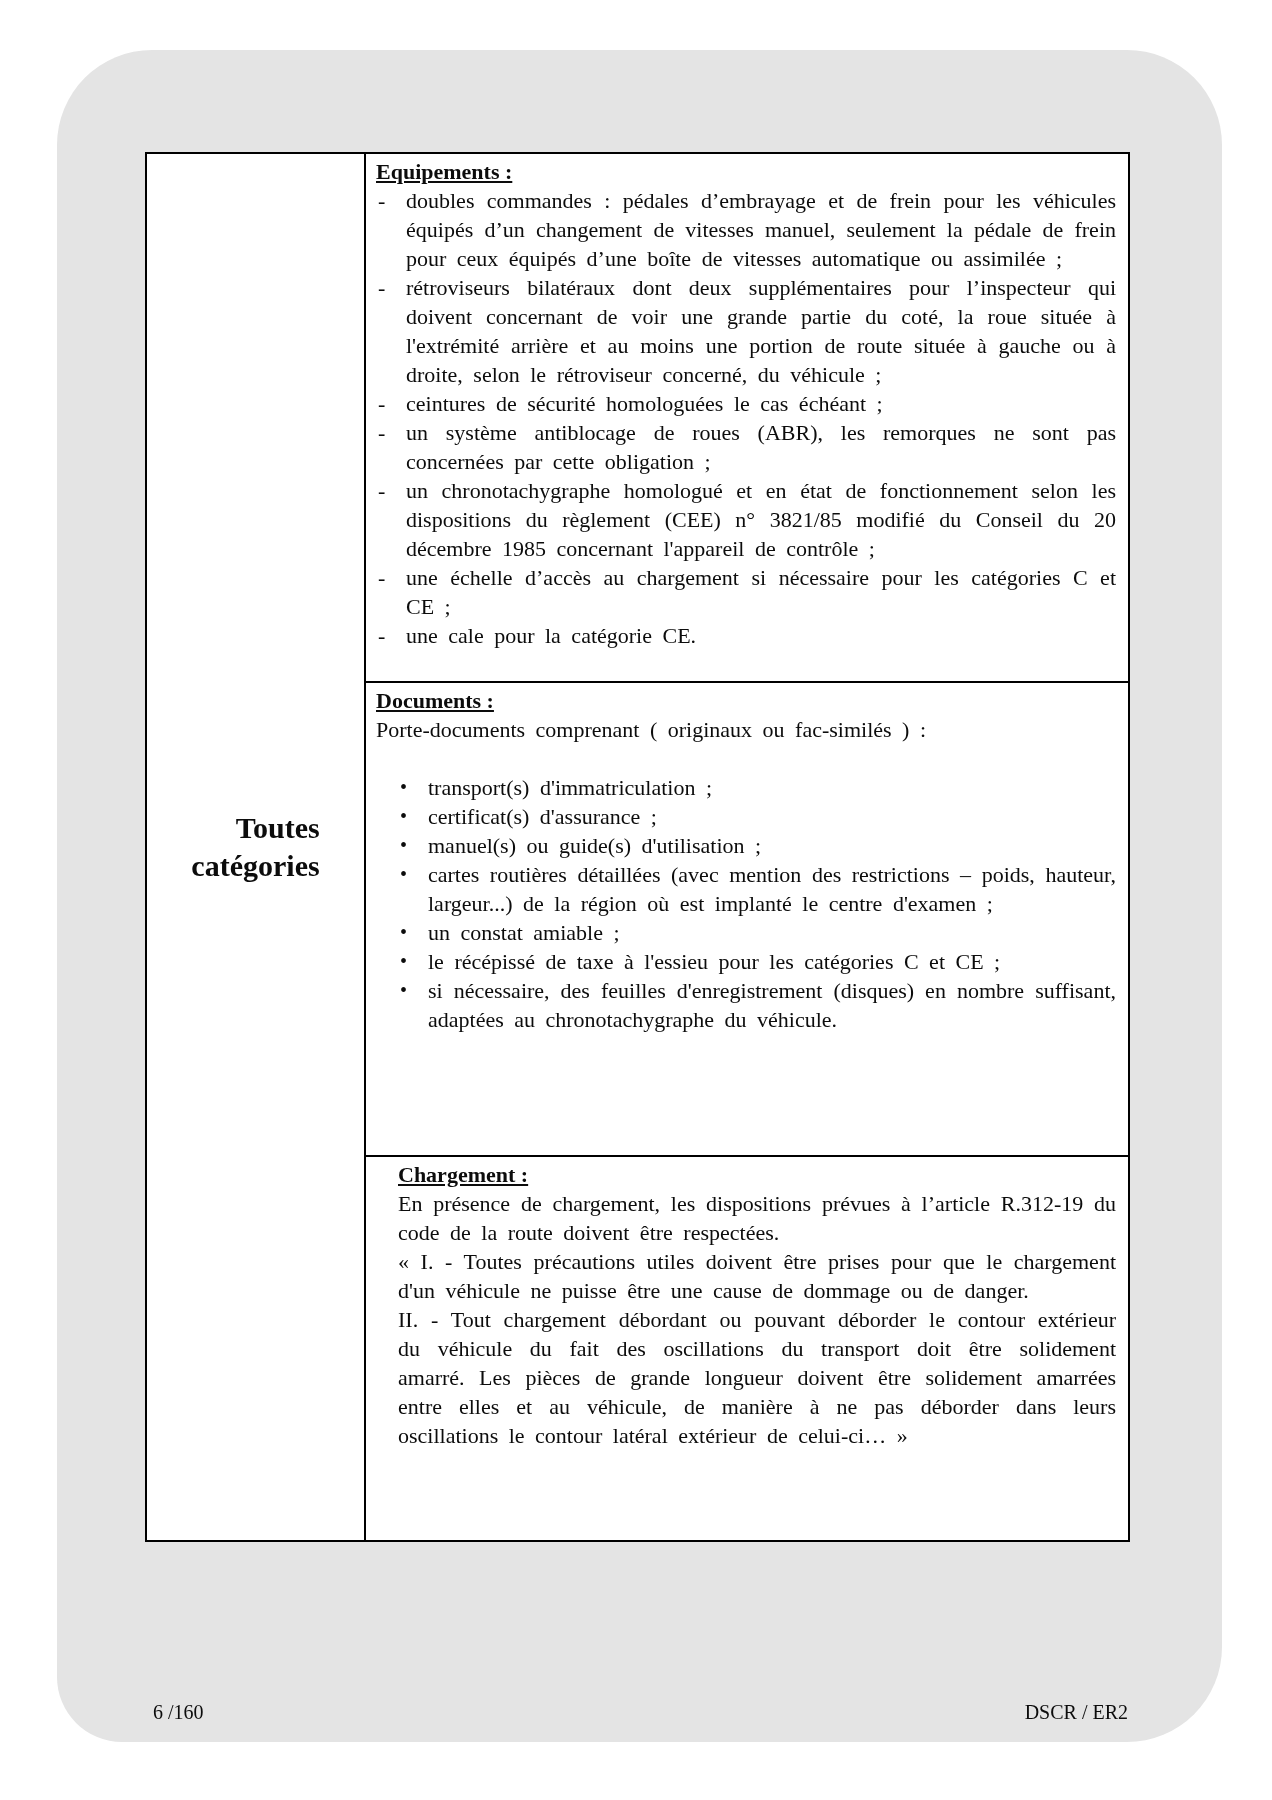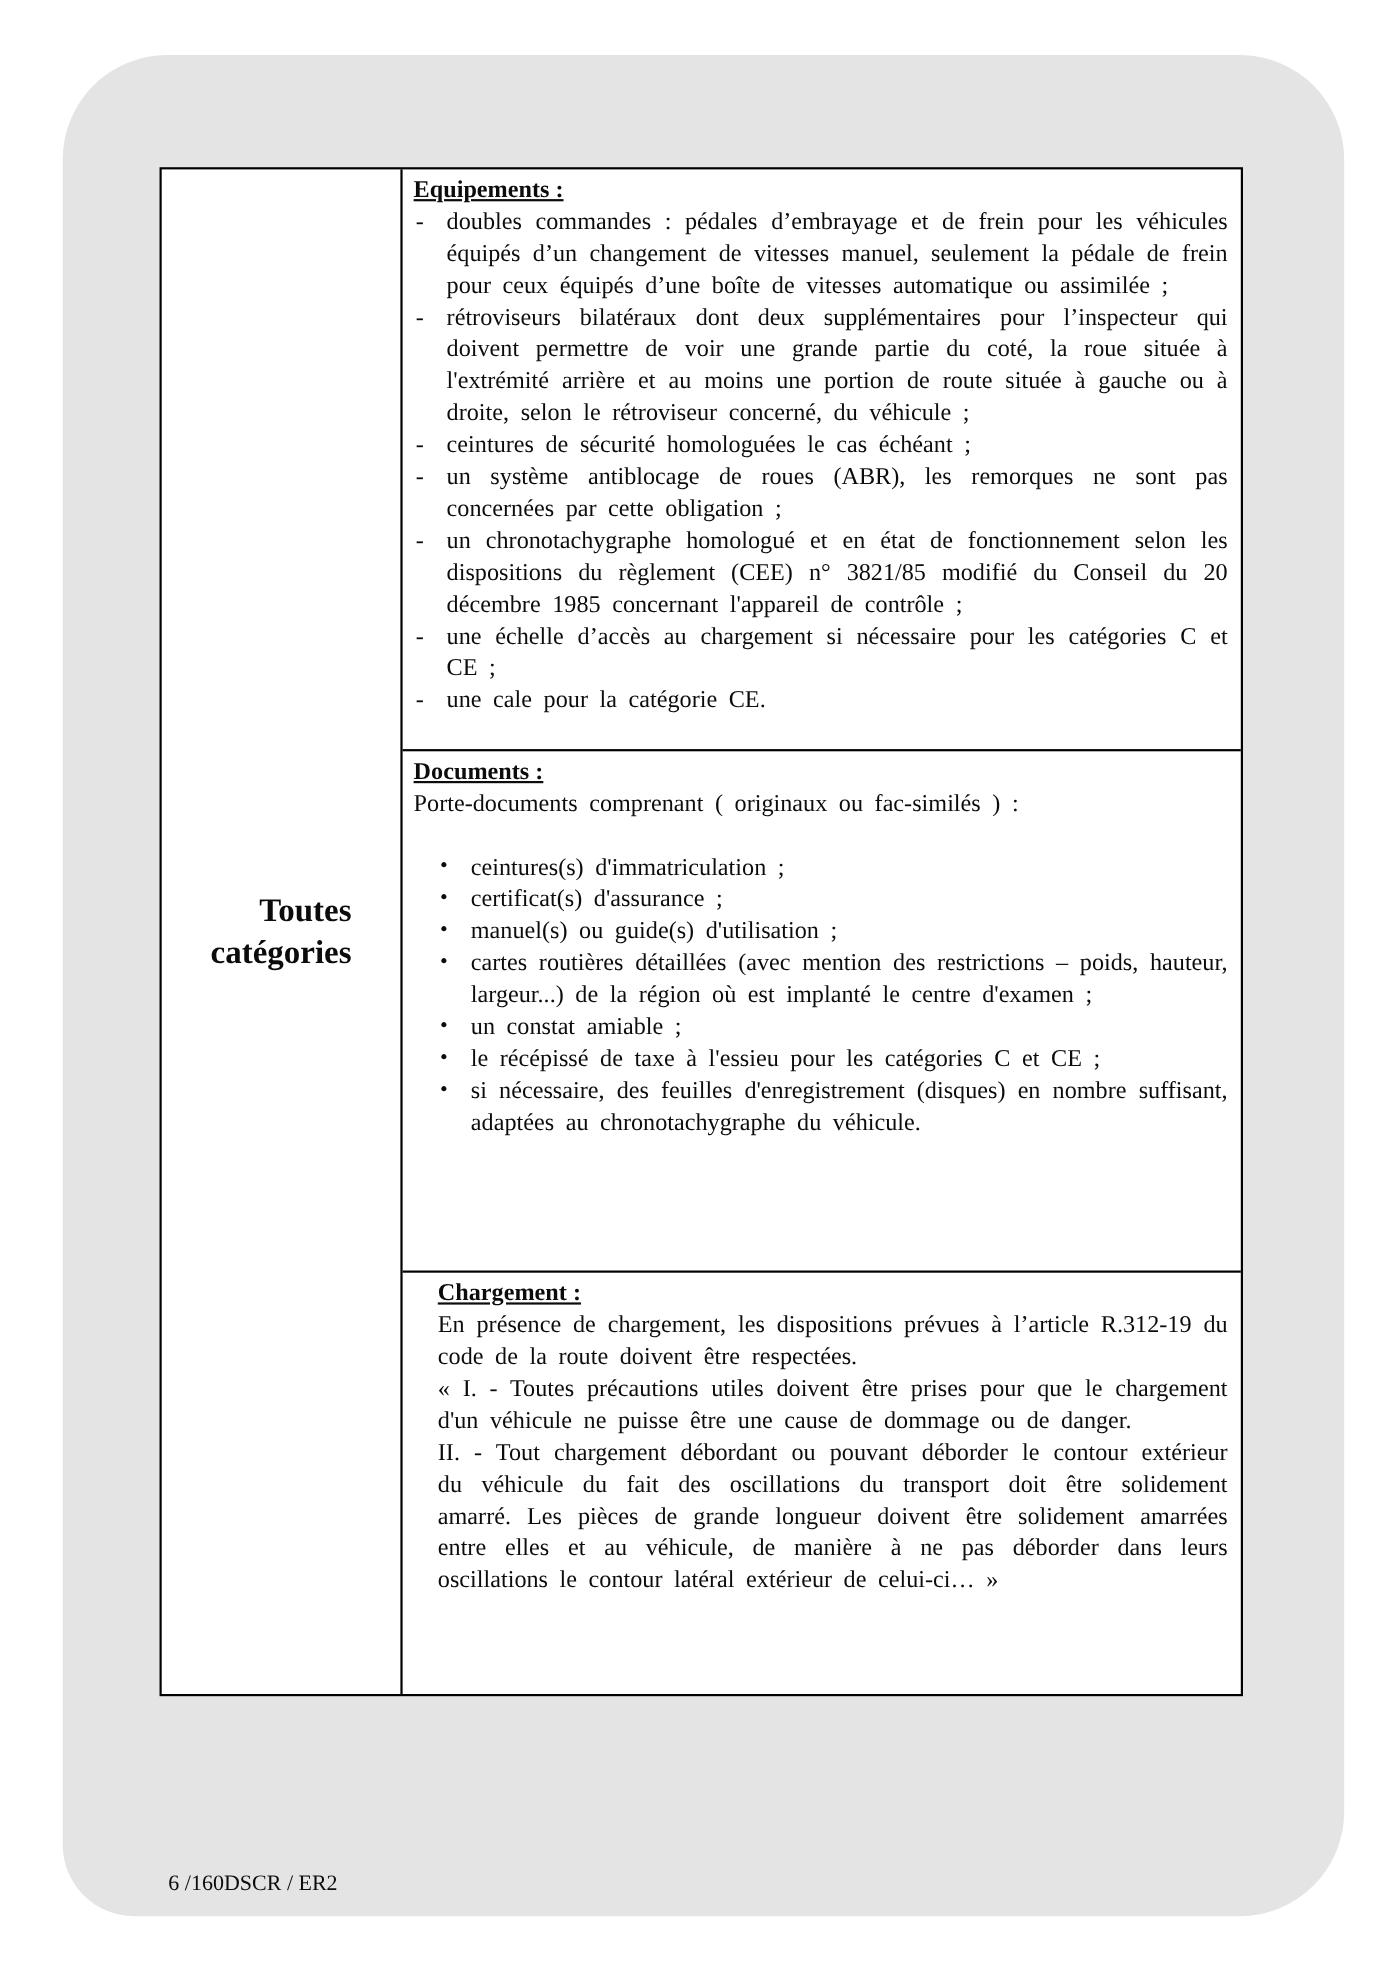--- a/index.html
+++ b/index.html
@@ -37,21 +37,21 @@
   .body-text { text-align:justify; word-spacing:5px; }
   ul.marked-list { list-style:none; }
   ul.marked-list li { display:grid; grid-template-columns:30px 1fr; }
   ul.marked-list .txt { text-align:justify; word-spacing:5px; min-width:0; }
   ul.dash-list .marker { padding-left:2px; }
   ul.bullet-list { padding-left:22px; margin:29px 0; }
   ul.bullet-list .marker { font-size:20px; padding-left:2px; }
   .chg-para-first { }
   .footer {
     position:absolute; left:96px; right:94px; top:1650px;
-    display:flex; justify-content:flex-start;
+    display:flex; justify-content:space-between;
     font-size:20px; line-height:24px;
   }
 </style>
 </head>
 <body>
 
 <div class="sheet">
 
   <div class="doc-table">
 
@@ -66,21 +66,21 @@
 
       <section class="row row-equipements">
         <h3 class="heading">Equipements :</h3>
         <ul class="marked-list dash-list">
           <li>
               <span class="marker">-</span>
               <span class="txt">doubles commandes : pédales d’embrayage et de frein pour les véhicules équipés d’un changement de vitesses manuel, seulement la pédale de frein pour ceux équipés d’une boîte de vitesses automatique ou assimilée ;</span>
             </li>
           <li>
               <span class="marker">-</span>
-              <span class="txt">rétroviseurs bilatéraux dont deux supplémentaires pour l’inspecteur qui doivent permettre de voir une grande partie du coté, la roue située à l'extrémité arrière et au moins une portion de route située à gauche ou à droite, selon le rétroviseur concerné, du véhicule ;</span>
+              <span class="txt">rétroviseurs bilatéraux dont deux supplémentaires pour l’inspecteur qui doivent concernant de voir une grande partie du coté, la roue située à l'extrémité arrière et au moins une portion de route située à gauche ou à droite, selon le rétroviseur concerné, du véhicule ;</span>
             </li>
           <li>
               <span class="marker">-</span>
               <span class="txt">ceintures de sécurité homologuées le cas échéant ;</span>
             </li>
           <li>
               <span class="marker">-</span>
               <span class="txt">un système antiblocage de roues (ABR), les remorques ne sont pas concernées par cette obligation ;</span>
             </li>
           <li>
@@ -97,21 +97,21 @@
             </li>
         </ul>
       </section>
 
       <section class="row row-documents">
         <h3 class="heading">Documents :</h3>
         <p class="body-text">Porte-documents comprenant ( originaux ou fac-similés ) :</p>
         <ul class="marked-list bullet-list">
           <li>
               <span class="marker">•</span>
-              <span class="txt">ceintures(s) d'immatriculation ;</span>
+              <span class="txt">transport(s) d'immatriculation ;</span>
             </li>
           <li>
               <span class="marker">•</span>
               <span class="txt">certificat(s) d'assurance ;</span>
             </li>
           <li>
               <span class="marker">•</span>
               <span class="txt">manuel(s) ou guide(s) d'utilisation ;</span>
             </li>
           <li>

